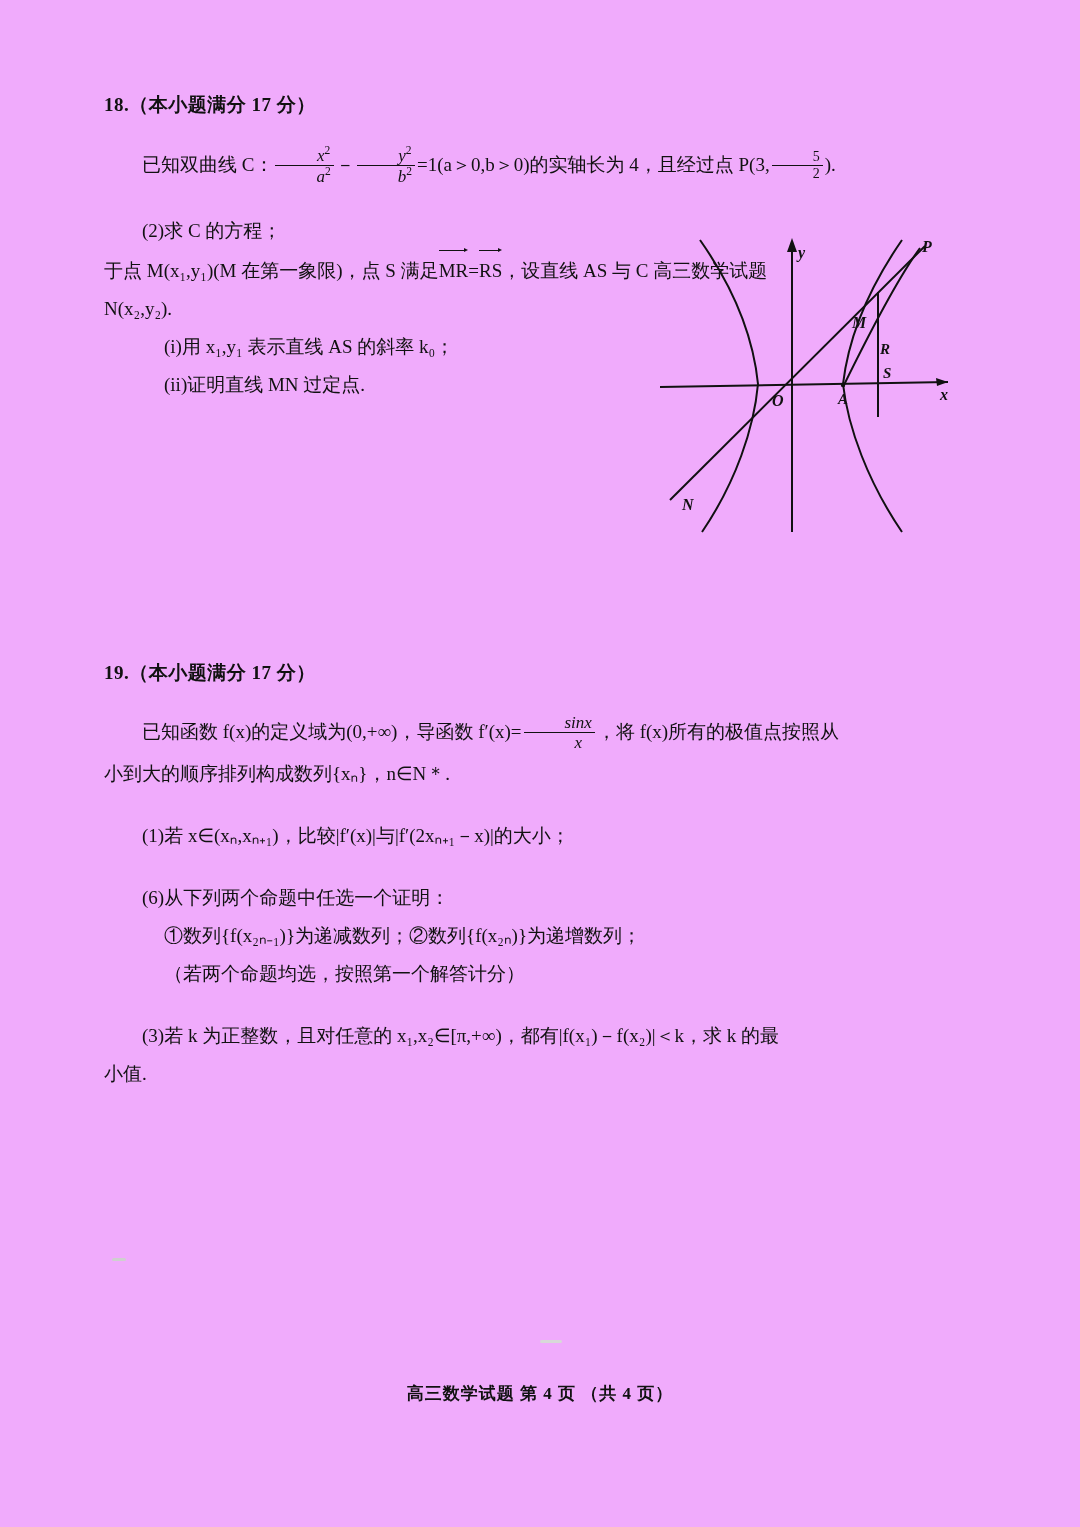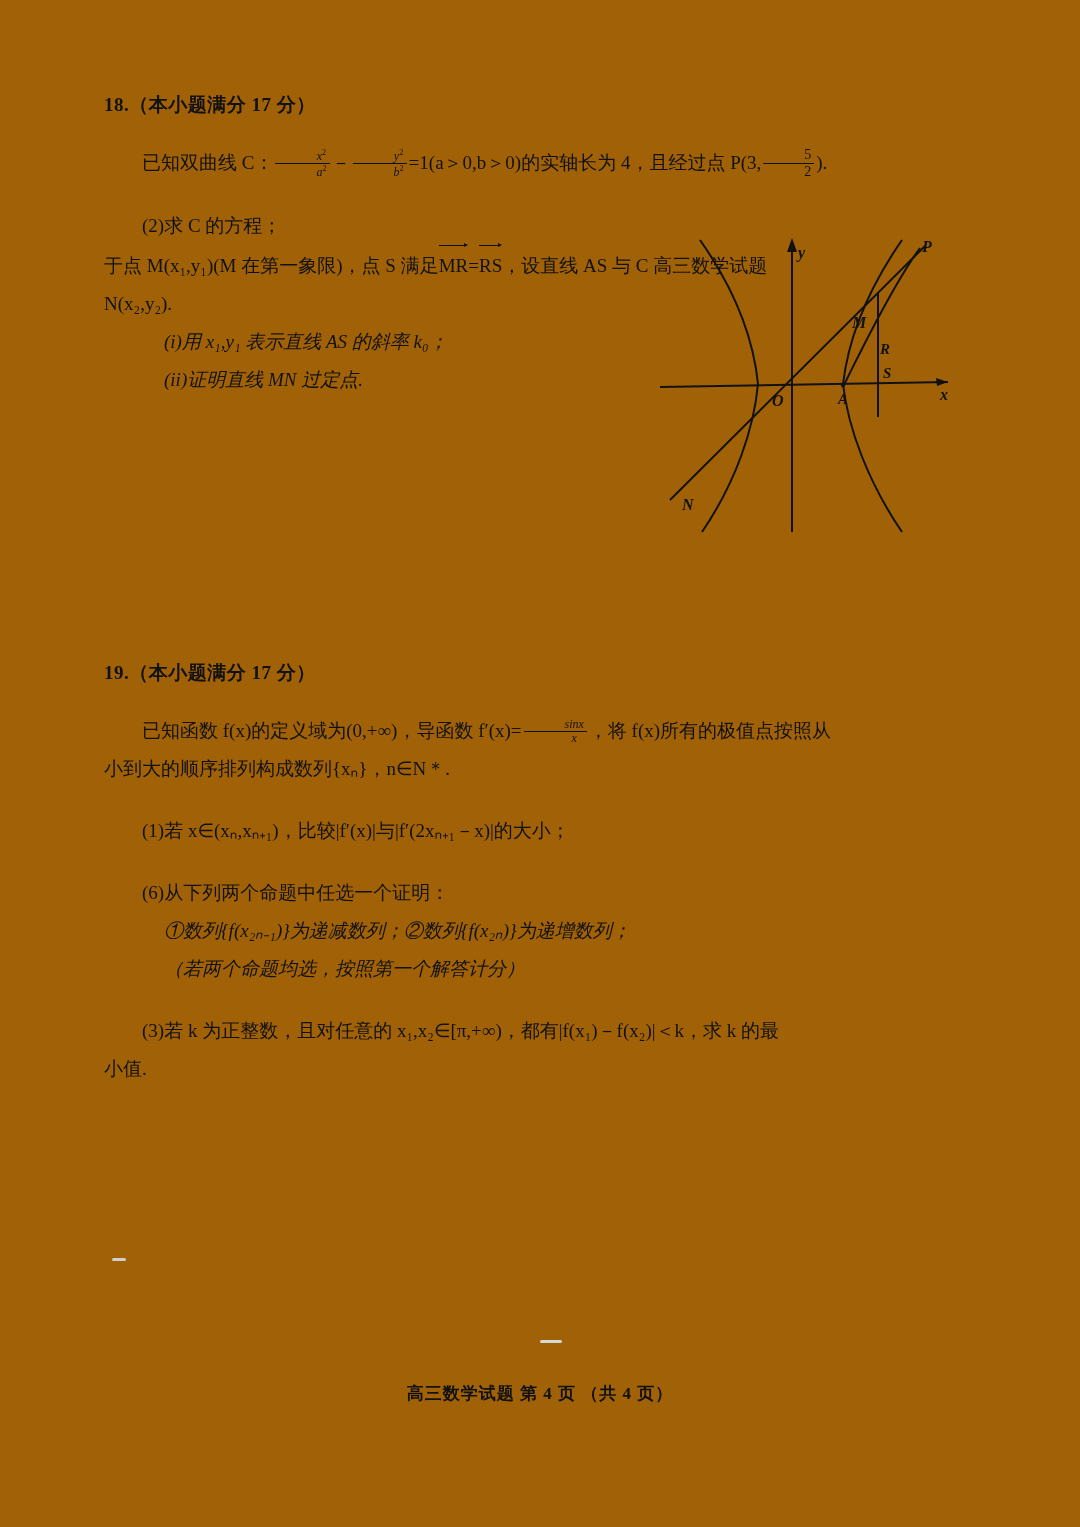--- a/index.html
+++ b/index.html
@@ -13,21 +13,21 @@
     position: relative;
     font-family: "Liberation Serif", serif;
     color: #111;
     overflow: hidden;
   }
   .page {
     position: absolute;
     left: 0; top: 0;
     width: 1080px;
     height: 1527px;
-    background: #a16207;
+    background: #f0abfc;
   }
   .content {
     position: absolute;
     left: 104px;
     top: 92px;
     width: 880px;
   }
   .q-head {
     font-size: 19px;
     font-weight: bold;
@@ -39,36 +39,35 @@
     line-height: 34px;
     text-align: justify;
     margin: 0 0 4px 0;
   }
   .indent {
     text-indent: 38px;
     margin-top: 28px;
   }
   .indent2 {
     text-indent: 60px;
-    font-style: italic;
   }
   .mi { font-style: italic; font-family: "Liberation Serif", serif; }
   .frac {
     display: inline-block;
     vertical-align: middle;
     text-align: center;
     font-size: 14px;
     line-height: 1.12;
     margin: 0 2px;
     position: relative;
     top: -1px;
   }
   .frac .num { display: block; padding: 0 3px; }
   .frac .den { display: block; border-top: 1.4px solid #111; padding: 0 3px; }
-  .frac.big { font-size: 12px; }
+  .frac.big { font-size: 17px; }
   .sup { font-size: 0.68em; vertical-align: super; }
   .vec {
     display: inline-block;
     position: relative;
     padding-top: 2px;
   }
   .vec::after {
     content: "";
     position: absolute;
     left: 0; right: 2px;

